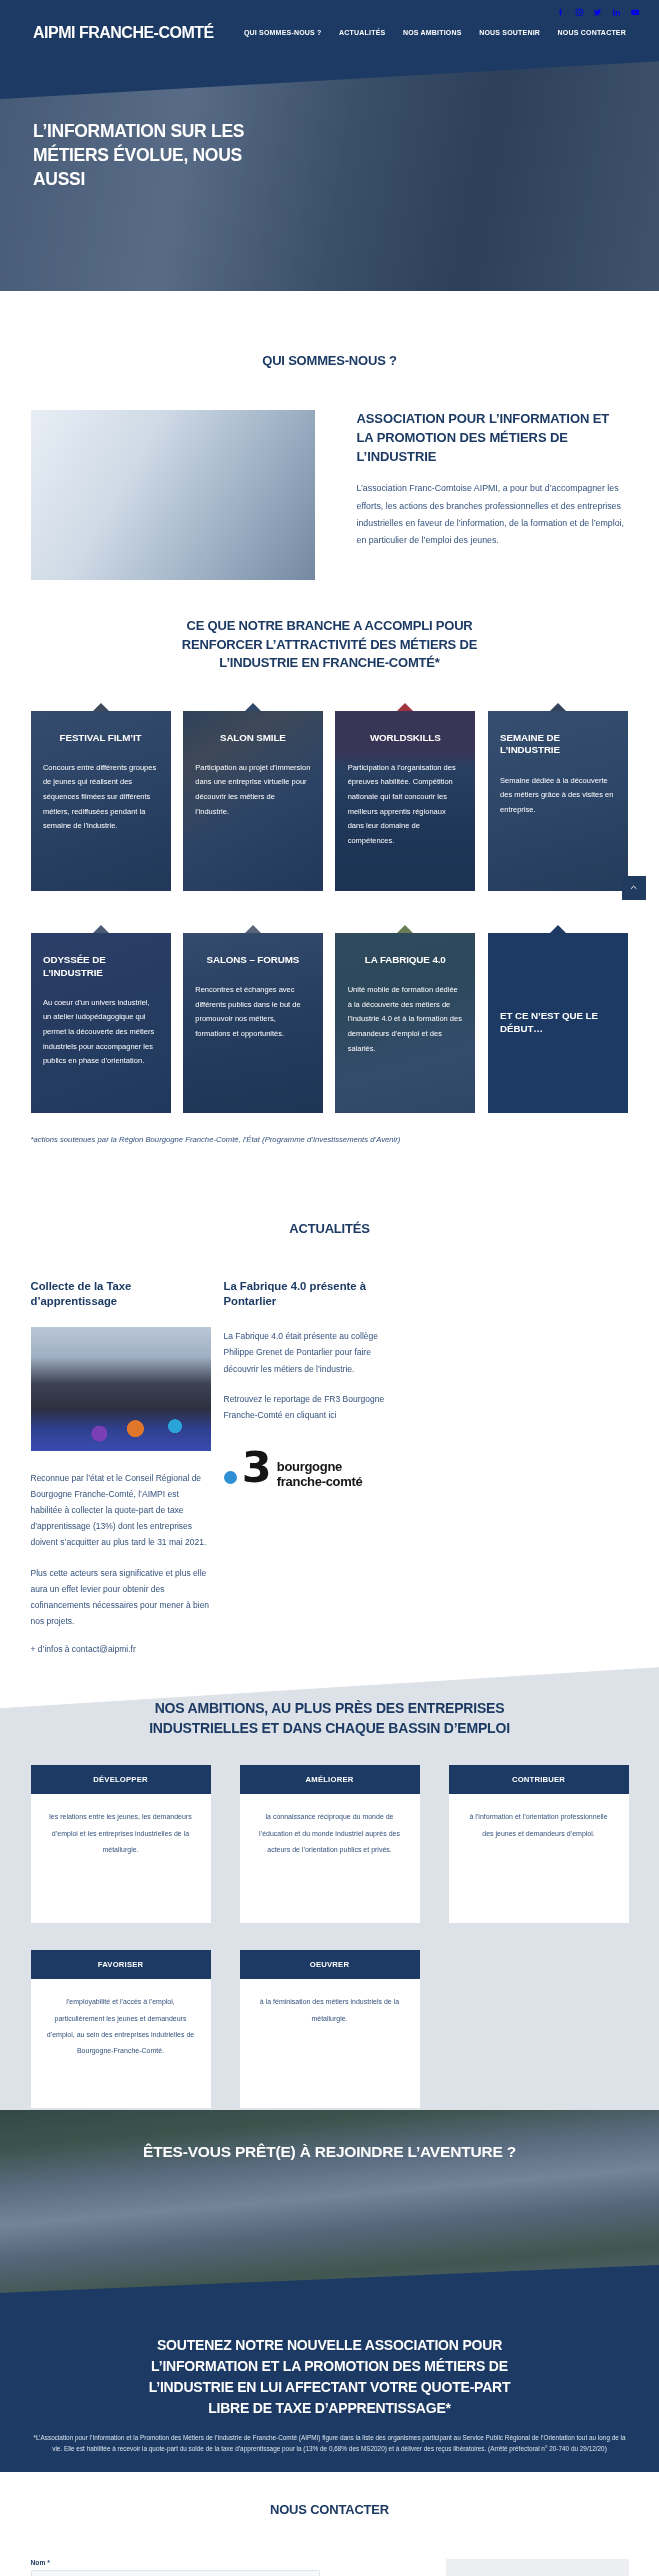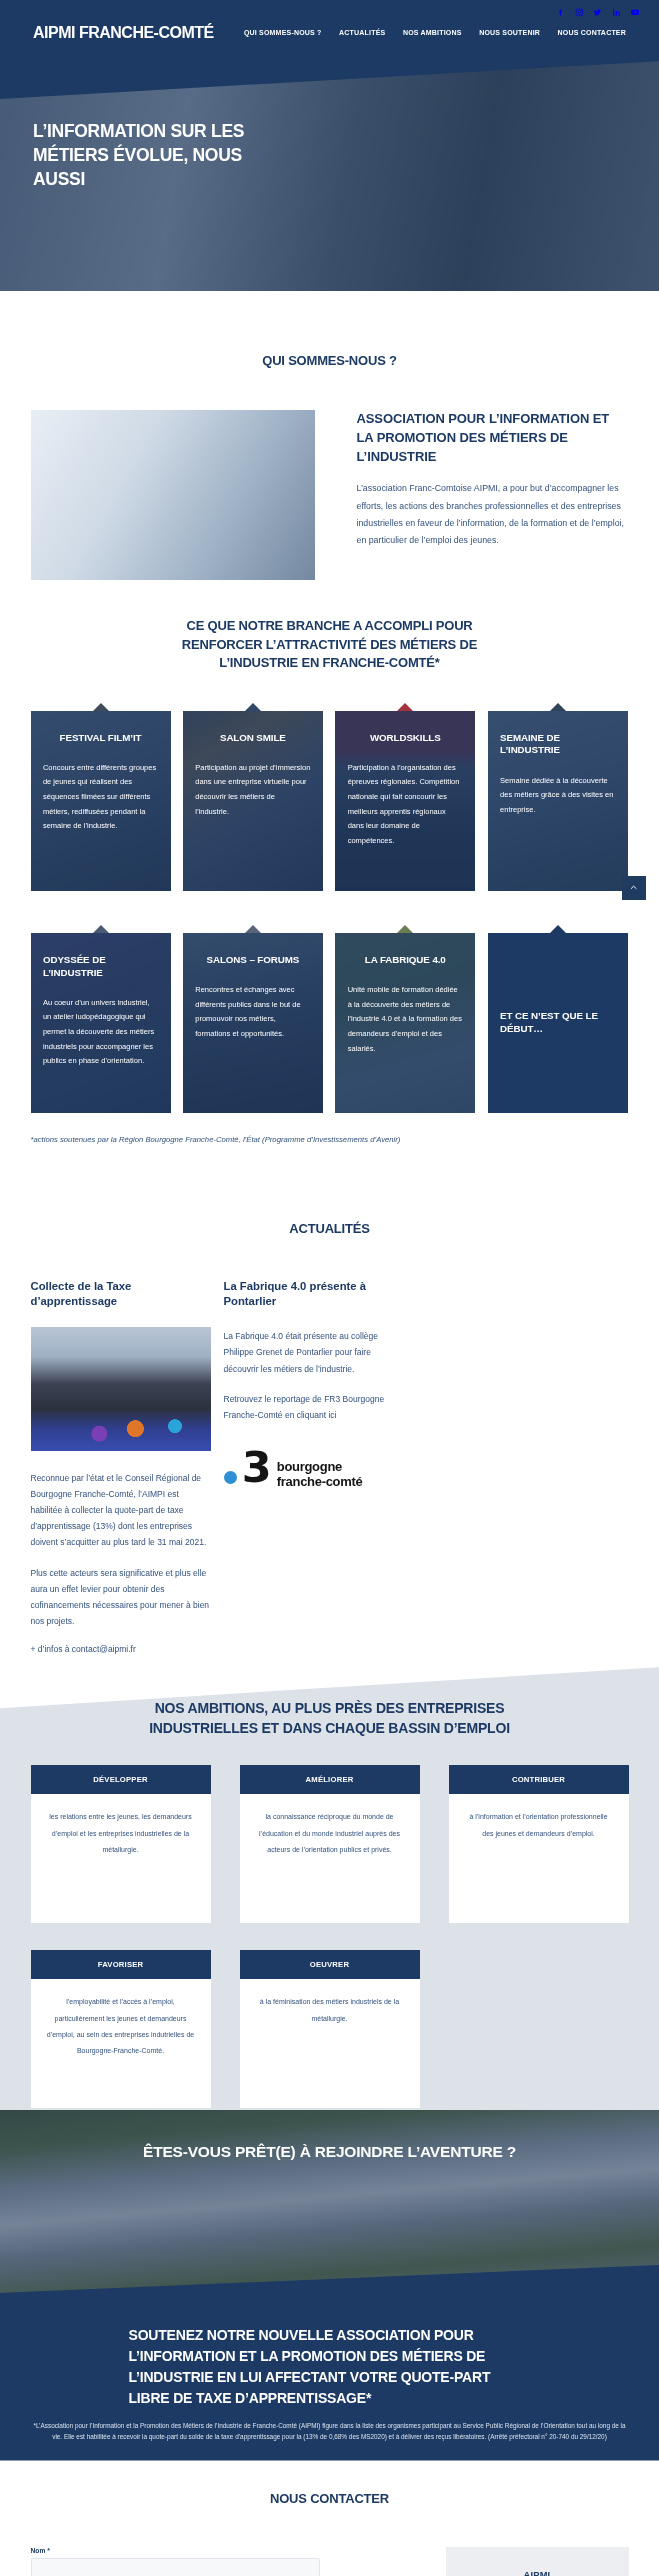--- a/index.html
+++ b/index.html
@@ -101,21 +101,21 @@
   
   .join{height:183px;position:relative;overflow:hidden;background:
     linear-gradient(175deg,#4c5f3a 0%,#5d7245 16%,#9aa4ad 34%,#c9ced4 48%,#8e979e 62%,#66784a 80%,#8d969d 100%)}
   .join-ovl{position:absolute;inset:0;background:rgba(25,50,85,.48)}
   .join h2{position:relative;margin:0;padding-top:33px;text-align:center;color:#fff;
     font-size:15.5px;font-weight:800;letter-spacing:-0.2px}
 
   
   .support{background:var(--navy);clip-path:polygon(0 28px,100% 0,100% 100%,0 100%);margin-top:-28px;
     padding:56px 0 17.5px;position:relative}
-  .support h2{margin:4px auto;max-width:402px;color:#fff;font-size:14px;font-weight:800;
+  .support h2{margin:14px auto;max-width:402px;text-align:center;color:#fff;font-size:14px;font-weight:800;
     line-height:1.5;letter-spacing:-0.2px}
   .support-note{max-width:598px;margin:12.4px auto 0;text-align:center;color:#dce4ef;font-size:6.4px;line-height:1.7}
 
   
   .contact{padding-top:29px}
   .contact-grid{display:grid;grid-template-columns:289px 183px;justify-content:space-between;margin-top:39px}
   .field{margin-bottom:13.4px}
   .field label{display:block;font-size:6.7px;color:var(--navy);font-weight:700;margin-bottom:4.1px}
   .field input[type=text]{width:100%;height:20.6px;border:0.5px solid #e1e4e9;background:#f7f8fa;border-radius:1.5px;padding:0 6.2px;font-family:inherit;font-size:7.2px;color:var(--txt)}
   .info-card{background:#eceef2;height:154px;padding:23px 15.5px;text-align:center}
@@ -214,21 +214,21 @@
         <div class="acc-text">Participation au projet d’immersion dans une entreprise virtuelle pour découvrir les métiers de l’industrie.</div>
       </div>
     </div>
 
     <div class="acc-card" style="--ac:#a43340">
       <div class="acc-arrow"></div>
       <div class="acc-bg img3"></div>
       <div class="acc-ovl"></div>
       <div class="acc-inner">
         <div class="acc-title">WORLDSKILLS</div>
-        <div class="acc-text">Participation à l’organisation des épreuves régionales. Compétition nationale qui fait concourir les meilleurs apprentis régionaux dans leur domaine de compétences.</div>
+        <div class="acc-text">Participation à l’organisation des épreuves habilitée. Compétition nationale qui fait concourir les meilleurs apprentis régionaux dans leur domaine de compétences.</div>
       </div>
     </div>
 
     <div class="acc-card" style="--ac:#33435c">
       <div class="acc-arrow"></div>
       <div class="acc-bg img4"></div>
       <div class="acc-ovl"></div>
       <div class="acc-inner">
         <div class="acc-title">SEMAINE DE L’INDUSTRIE</div>
         <div class="acc-text">Semaine dédiée à la découverte des métiers grâce à des visites en entreprise.</div>

